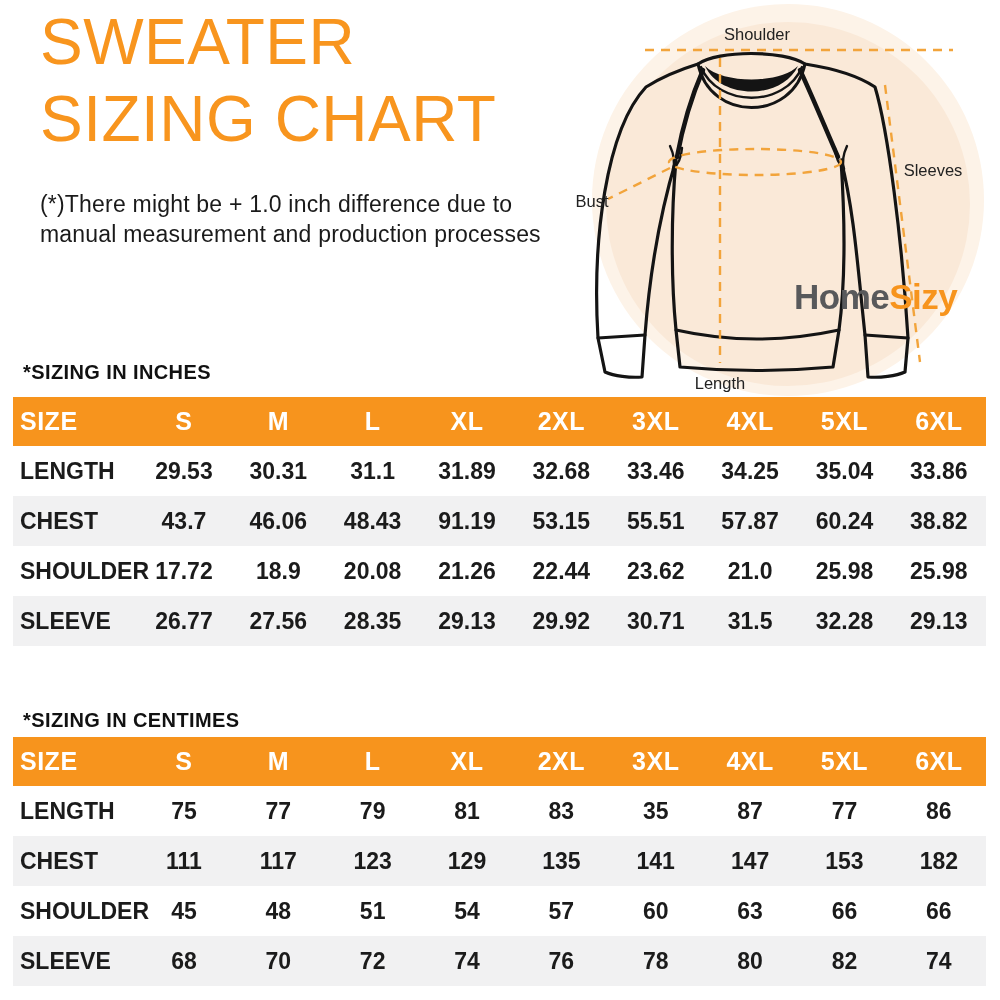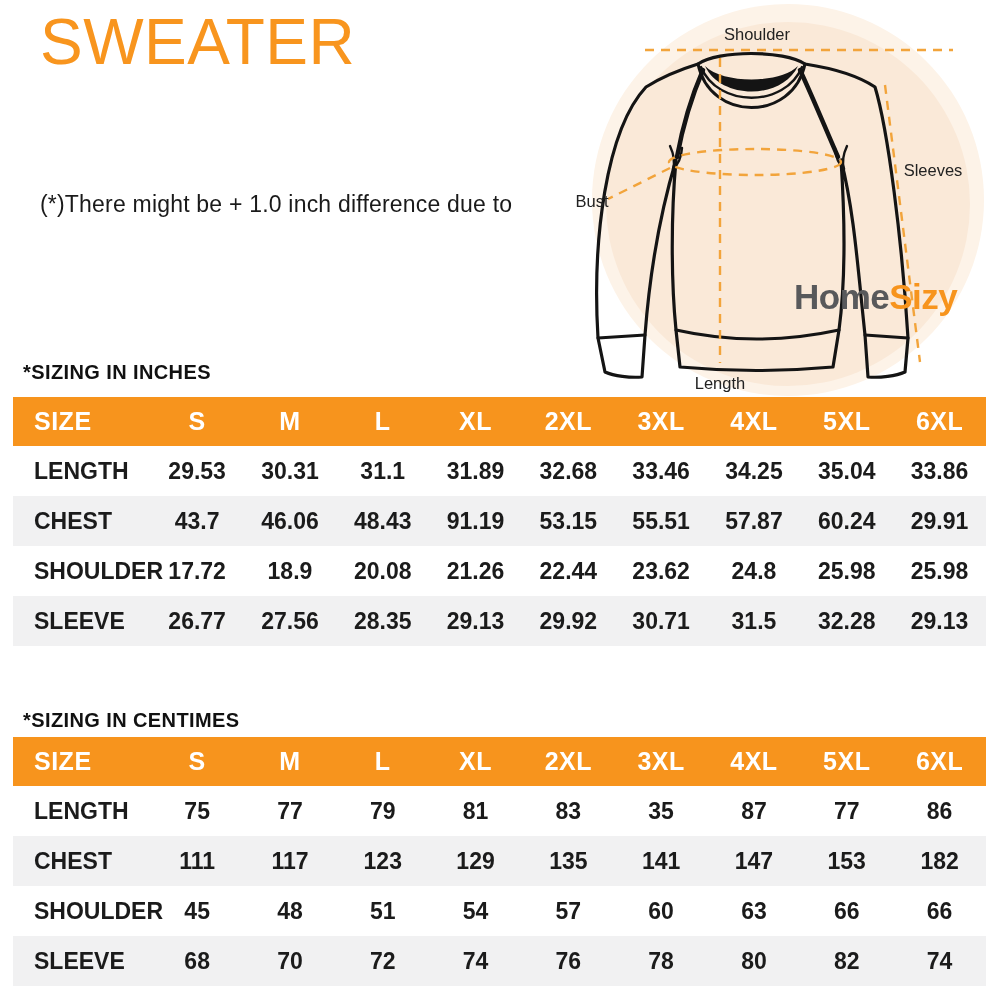--- a/index.html
+++ b/index.html
@@ -31,43 +31,45 @@
     position:absolute; left:13px; width:973px;
     border-collapse:collapse; table-layout:fixed;
   }
   .size-table.inches { top:397px; }
   .size-table.cm     { top:737px; }
   .size-table thead th {
     background:var(--accent); color:#fff; height:49px;
     font-size:25px; font-weight:700; letter-spacing:0.5px;
     text-align:center; padding:0;
   }
-  .size-table th:first-child { width:12%; text-align:left; padding-left:21px; }
+  .size-table th:first-child { width:12%; text-align:left; padding-left:7px; }
   .size-table tbody tr { height:50px; background:#ffffff; }
   .size-table tbody tr:nth-child(even) { background:var(--row-alt); }
   .size-table tbody th {
     text-align:left; padding-left:7px; font-size:23px; font-weight:700;
     color:var(--text-dark); white-space:nowrap;
   }
   .size-table tbody td {
     text-align:center; font-size:23px; font-weight:700; color:var(--text-dark);
   }
   .diagram-label { font-size:16.5px; fill:#222; }
   .sweater-line { fill:none; stroke:#141414; stroke-linecap:round; stroke-linejoin:round; }
   .dashline { fill:none; stroke:var(--dash); stroke-width:2.4; stroke-dasharray:9 7; }
 </style>
 </head>
 <body style="--accent: #F7941D; --title-orange: #F8951E; --dash: #F2A43B; --row-alt: #F1F1F2; --circle-outer: #FDF3E8; --circle-inner: #FAE9D8; --logo-gray: #58595B; --text-dark: #1B1B1B;">
 
 <div class="page-title">
   <div>SWEATER</div>
+  <div>SIZING CHART</div>
 </div>
 
 <div class="disclaimer">
   <div>(*)There might be + 1.0 inch difference due to</div>
+  <div>manual measurement and production processes</div>
 </div>
 
 <svg class="illustration" viewBox="0 0 442 398" xmlns="http://www.w3.org/2000/svg" aria-hidden="true">
   <circle cx="230" cy="200" r="196" fill="var(--circle-outer)"></circle>
   <circle cx="230" cy="204" r="182" fill="var(--circle-inner)"></circle>
 
   <path class="dashline" d="M 87 50 H 395"></path>
 
   <g>
     <path class="sweater-line" stroke-width="3.2" fill="#ffffff" d="
@@ -160,31 +162,31 @@
       <tr>
         <th>CHEST</th>
         <td>43.7</td>
         <td>46.06</td>
         <td>48.43</td>
         <td>91.19</td>
         <td>53.15</td>
         <td>55.51</td>
         <td>57.87</td>
         <td>60.24</td>
-        <td>29.91</td>
+        <td>38.82</td>
       </tr>
       <tr>
         <th>SHOULDER</th>
         <td>17.72</td>
         <td>18.9</td>
         <td>20.08</td>
         <td>21.26</td>
         <td>22.44</td>
         <td>23.62</td>
-        <td>24.8</td>
+        <td>21.0</td>
         <td>25.98</td>
         <td>25.98</td>
       </tr>
       <tr>
         <th>SLEEVE</th>
         <td>26.77</td>
         <td>27.56</td>
         <td>28.35</td>
         <td>29.13</td>
         <td>29.92</td>

